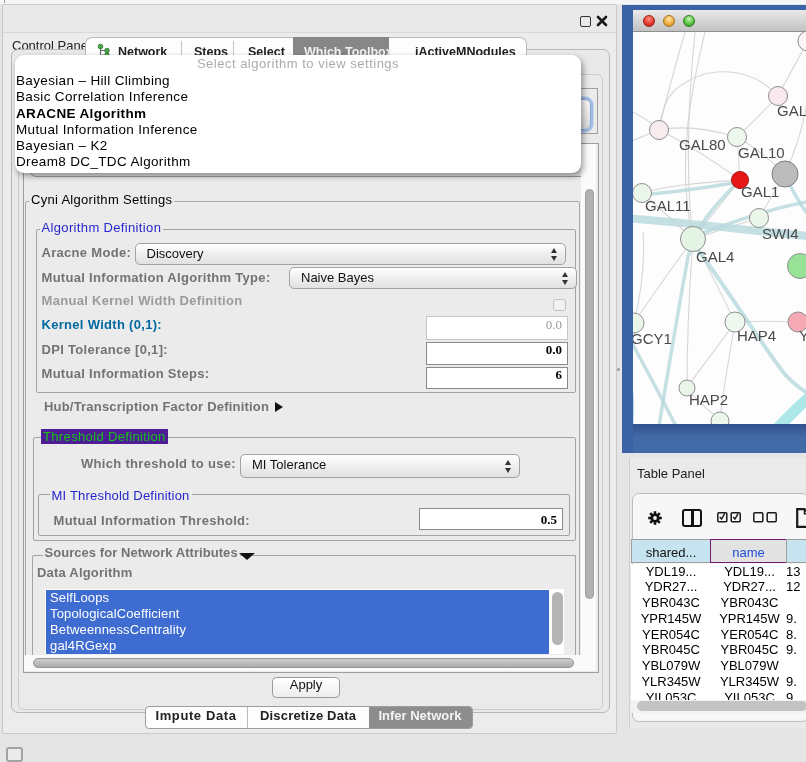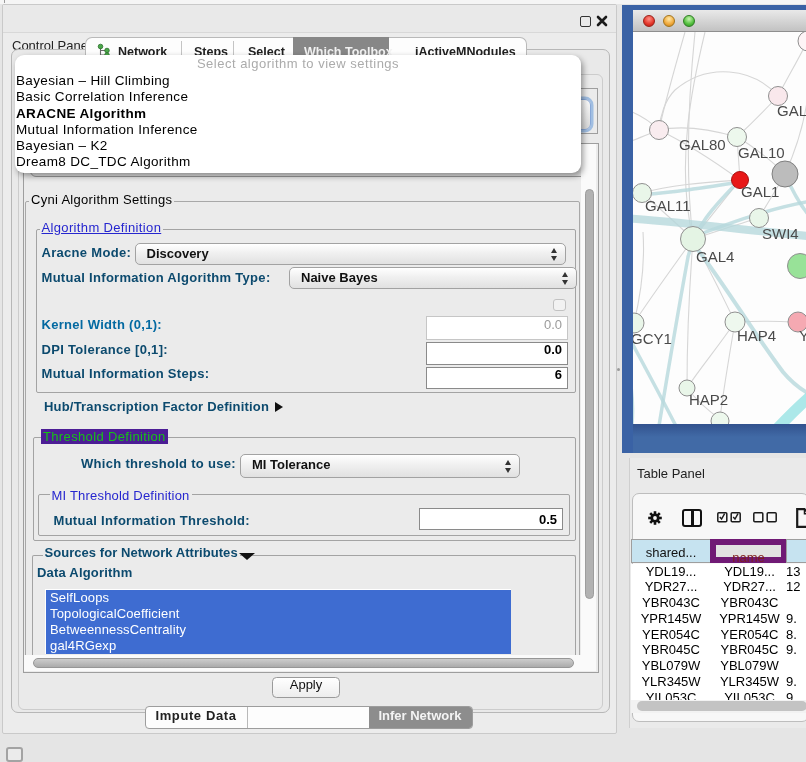--- a/index.html
+++ b/index.html
@@ -1,26 +1,26 @@
 <!DOCTYPE html>
 <html><head>
 <meta charset="utf-8">
 <style>
   html,body{margin:0;padding:0;}
   body{width:806px;height:762px;overflow:hidden;font-family:"Liberation Sans",sans-serif;background:#e5e5e5;-webkit-font-smoothing:antialiased;}
   .abs{position:absolute;}
   #stage{position:relative;width:806px;height:762px;background:#e5e5e5;overflow:hidden;}
-  .b13{font-size:13px;font-weight:bold;color:#0c4a6e;letter-spacing:0.3px;}
+  .b13{font-size:13px;font-weight:bold;color:#737373;letter-spacing:0.3px;}
   .gb{border:1px solid #a3a3a3;border-radius:2px;}
   .combo{position:absolute;border:1px solid #a2a2a2;border-radius:5px;background:linear-gradient(#ffffff,#f0f0f0 45%,#e1e1e1);}
-  .combo .ct{position:absolute;left:11px;top:1.5px;font-size:13px;color:#111;font-weight:bold;}
+  .combo .ct{position:absolute;left:11px;top:1.5px;font-size:13px;color:#111;}
   .spin{position:absolute;right:7px;top:50%;width:7px;height:13px;margin-top:-6.5px;}
   .spin:before{content:"";position:absolute;left:0;top:0;border-left:3.5px solid transparent;border-right:3.5px solid transparent;border-bottom:5px solid #333;}
   .spin:after{content:"";position:absolute;left:0;bottom:0;border-left:3.5px solid transparent;border-right:3.5px solid transparent;border-top:5px solid #333;}
-  .tf{position:absolute;background:#fff;font-size:13px;text-align:right;padding-right:5px;box-sizing:border-box;}
+  .tf{position:absolute;background:#fff;font-size:13px;text-align:right;padding-right:5px;box-sizing:border-box;font-family:Liberation Serif, serif;}
   .tab{position:absolute;top:39.5px;font-size:12.5px;font-weight:bold;color:#222;}
 </style>
 </head>
 <body>
 <div id="stage">
 
   <div class="abs" style="left:0;top:0;width:806px;height:4px;background:#f5f5f5;"></div>
   <div class="abs" style="left:4px;top:0;width:1px;height:3px;background:#9a9a9a;"></div>
 
   <div class="abs" style="left:2px;top:4px;width:615px;height:730px;background:#ececec;border:1px solid #c9c9c9;border-radius:2px;box-sizing:border-box;">
@@ -57,33 +57,34 @@
     <div class="tab" style="left:191px;">Steps</div>
     <div class="abs" style="left:230px;top:36px;width:1px;height:18px;background:#c4c4c4;"></div>
     <div class="tab" style="left:245px;">Select</div>
     <div class="tab" style="left:301px;color:#f2f2f2;">Which Toolbox</div>
     <div class="tab" style="left:412px;">jActiveMNodules</div>
 
     <div class="abs gb" style="left:22px;top:195.5px;width:553px;height:462px;border-color:#a8a8a8;"></div>
     <div class="abs" style="left:26px;top:187px;font-size:13px;background:#ebebeb;padding:0 2px;letter-spacing:0.3px;">Cyni Algorithm Settings</div>
 
     <div class="abs gb" style="left:32.5px;top:224px;width:538px;height:162px;"></div>
-    <div class="abs b13" style="left:36.5px;top:215px;color:#2626cf;background:#ebebeb;padding:0 2px;font-weight:normal;letter-spacing:0.35px;text-decoration:underline;">Algorithm Definition</div>
+    <div class="abs b13" style="left:36.5px;top:215px;color:#2626cf;background:#ebebeb;padding:0 2px;font-weight:normal;letter-spacing:0.35px;">Algorithm Definition</div>
 
     <div class="abs b13" style="left:38.5px;top:240px;">Aracne Mode:</div>
     <div class="combo" style="left:131.5px;top:238px;width:431.5px;height:22px;box-sizing:border-box;">
         <span class="ct">Discovery</span>
         <span class="spin"></span>
       </div>
     <div class="abs b13" style="left:38.5px;top:265px;">Mutual Information Algorithm Type:</div>
     <div class="combo" style="left:275px;top:262px;width:288px;height:22px;box-sizing:border-box;margin-left:11px;">
         <span class="ct">Naive Bayes</span>
         <span class="spin"></span>
       </div>
 
+    <div class="abs b13" style="left:38.5px;top:288px;color:#9b9b9b;">Manual Kernel Width Definition</div>
     <div class="abs" style="left:549.5px;top:294px;width:11.5px;height:10px;border:1px solid #c2c2c2;border-radius:3px;background:#f2f2f2;"></div>
 
     <div class="abs b13" style="left:38.5px;top:312px;color:#0369a1;">Kernel Width (0,1):</div>
     <div class="tf" style="left:422.5px;top:310.5px;width:142.5px;height:24px;border:1px solid #c6c6c6;color:#9b9b9b;line-height:14px;padding-top:1px;">0.0</div>
 
     <div class="abs b13" style="left:38.5px;top:336.5px;">DPI Tolerance [0,1]:</div>
     <div class="tf" style="left:422.5px;top:336.5px;width:142.5px;height:23px;border:1px solid #8a8a8a;color:#000;line-height:13px;font-weight:bold;">0.0</div>
 
     <div class="abs b13" style="left:38.5px;top:360.5px;">Mutual Information Steps:</div>
     <div class="tf" style="left:422.5px;top:361.5px;width:142.5px;height:22px;border:1px solid #8a8a8a;color:#000;line-height:13px;font-weight:bold;">6</div>
@@ -104,37 +105,38 @@
     <div class="abs b13" style="left:46.5px;top:482.5px;color:#2626cf;background:#ebebeb;padding:0 2px;font-weight:normal;letter-spacing:0.2px;">MI Threshold Definition</div>
     <div class="abs b13" style="left:50.5px;top:507.5px;">Mutual Information Threshold:</div>
     <div class="tf" style="left:416px;top:503px;width:144px;height:22px;border:1px solid #8a8a8a;color:#000;line-height:14px;padding-top:3.5px;font-weight:bold;">0.5</div>
 
     <div class="abs gb" style="left:29px;top:550px;width:542px;height:112px;border-bottom:none;"></div>
     <div class="abs b13" style="left:39.5px;top:540px;background:#ebebeb;padding:0 2px;letter-spacing:0.05px;">Sources for Network Attributes</div>
     <div class="abs" style="left:235.5px;top:548px;width:0;height:0;border-left:8px solid transparent;border-right:8px solid transparent;border-top:7.5px solid #111;"></div>
 
     <div class="abs b13" style="left:34px;top:560px;letter-spacing:0.2px;">Data Algorithm</div>
 
-    <div class="abs" style="left:42px;top:584px;width:466px;height:65px;background:#fff;overflow:hidden;">
+    <div class="abs" style="left:42px;top:584px;width:519px;height:65px;background:#fff;overflow:hidden;">
       <div style="position:absolute;left:1px;top:1px;width:503px;height:75px;background:#3e6cd1;"></div>
       <div style="position:absolute;left:5px;top:0.5px;font-size:13px;color:#fff;line-height:16.3px;letter-spacing:0.15px;">SelfLoops<br>TopologicalCoefficient<br>BetweennessCentrality<br>gal4RGexp</div>
       <div style="position:absolute;left:507px;top:2.5px;width:11px;height:53px;border-radius:5.5px;background:#b4b4b4;"></div>
     </div>
 
     <div class="abs" style="left:21px;top:649.5px;width:572px;height:16px;background:#fafafa;"></div>
     <div class="abs" style="left:29.5px;top:652.5px;width:541px;height:10px;border-radius:5.5px;background:linear-gradient(#cdcdcd,#ababab);border:1px solid #969696;box-sizing:border-box;"></div>
 
     <div class="abs" style="left:578px;top:139px;width:15px;height:526px;background:#fafafa;"></div>
     <div class="abs" style="left:582px;top:184px;width:9px;height:410px;border-radius:4.5px;background:#b2b2b2;border:1px solid #9d9d9d;box-sizing:border-box;"></div>
 
     <div class="abs" style="left:269px;top:672px;width:66px;height:19px;border:1px solid #9a9a9a;border-radius:4.5px;background:linear-gradient(#ffffff,#ededed);text-align:center;font-size:13px;line-height:14px;color:#111;">Apply</div>
 
     <div class="abs" style="left:141.5px;top:701px;width:328px;height:23px;border:1px solid #9d9d9d;border-radius:4px;background:#fdfdfd;box-sizing:border-box;overflow:hidden;font-weight:bold;font-size:13px;">
       <div style="position:absolute;left:0;top:0;width:101px;height:23px;text-align:center;line-height:17.5px;color:#222;letter-spacing:0.6px;">Impute Data</div>
       <div style="position:absolute;left:101px;top:0;width:1px;height:23px;background:#b9b9b9;"></div>
+      <div style="position:absolute;left:102px;top:0;width:121px;height:23px;text-align:center;line-height:17.5px;color:#222;letter-spacing:0.2px;">Discretize Data</div>
       <div style="position:absolute;left:223px;top:0;width:103px;height:23px;background:#8d8d8d;text-align:center;line-height:17.5px;color:#f4f4f4;letter-spacing:0;">Infer Network</div>
     </div>
 
     <div class="abs" style="left:12px;top:50px;width:566px;height:118px;background:#ffffff;border-radius:9px;box-shadow:2px 3px 6px rgba(0,0,0,0.4);z-index:30;">
       <div style="position:absolute;left:0;top:0.5px;width:100%;text-align:center;font-size:13px;color:#ababab;letter-spacing:0.5px;">Select algorithm to view settings</div>
       <div style="position:absolute;left:1px;top:18px;font-size:13.5px;color:#000;line-height:16.3px;letter-spacing:0.35px;">Bayesian – Hill Climbing<br>Basic Correlation Inference<br><b>ARACNE Algorithm</b><br>Mutual Information Inference<br>Bayesian – K2<br>Dream8 DC_TDC Algorithm</div>
     </div>
   </div>
 
   <div class="abs" style="left:617px;top:368px;width:3px;height:3px;border-radius:50%;background:#9a9a9a;"></div>
@@ -252,21 +254,21 @@
     <svg class="abs" style="left:123px;top:54px;" width="25" height="11" viewBox="0 0 25 11">
         <rect x="0.8" y="0.8" width="9" height="9" fill="none" stroke="#1a1a1a" stroke-width="1.5" rx="1"></rect>
         <rect x="14.2" y="0.8" width="9" height="9" fill="none" stroke="#1a1a1a" stroke-width="1.5" rx="1"></rect>
       </svg>
     <svg class="abs" style="left:166px;top:50px;" width="14" height="20" viewBox="0 0 14 20">
         <path d="M1.2 1.2 L8.5 1.2 L13 5.7 L13 18.8 L1.2 18.8 Z" fill="none" stroke="#1a1a1a" stroke-width="2.2"></path>
         <path d="M8.5 1.2 L8.5 5.7 L13 5.7" fill="none" stroke="#1a1a1a" stroke-width="1.5"></path>
       </svg>
 
     <div class="abs" style="left:1px;top:81px;width:80px;height:24px;background:#c6e3f0;border:1px solid #9e9e9e;box-sizing:border-box;text-align:center;font-size:13px;line-height:26px;color:#111;">shared...</div>
-    <div class="abs" style="left:80px;top:81px;width:77px;height:24px;background:#e2e2e2;border:6px solid #701a75;box-sizing:border-box;text-align:center;font-size:13px;line-height:26px;color:#7f1d1d;">name</div>
+    <div class="abs" style="left:80px;top:81px;width:77px;height:24px;background:#e2e2e2;border:1px solid #701a75;box-sizing:border-box;text-align:center;font-size:13px;line-height:26px;color:#1d4ed8;">name</div>
     <div class="abs" style="left:156px;top:81px;width:22px;height:24px;background:#c6e3f0;border:1px solid #9e9e9e;box-sizing:border-box;"></div>
 
     <div class="abs" style="left:1px;top:105.5px;width:176px;height:136.5px;background:#fff;overflow:hidden;font-size:13px;color:#000;">
       <div style="position:absolute;left:0;top:0;width:80px;text-align:center;line-height:15.8px;">YDL19...<br>YDR27...<br>YBR043C<br>YPR145W<br>YER054C<br>YBR045C<br>YBL079W<br>YLR345W<br>YIL053C</div>
       <div style="position:absolute;left:80px;top:0;width:77px;text-align:center;line-height:15.8px;">YDL19...<br>YDR27...<br>YBR043C<br>YPR145W<br>YER054C<br>YBR045C<br>YBL079W<br>YLR345W<br>YIL053C</div>
       <div style="position:absolute;left:155px;top:0;width:45px;line-height:15.8px;">13<br>12<br><br>9.<br>8.<br>9.<br><br>9.<br>9.</div>
     </div>
 
     <div class="abs" style="left:1px;top:242px;width:176px;height:13px;background:#f2f2f2;"></div>
     <div class="abs" style="left:7px;top:242.5px;width:170px;height:10px;border-radius:5px;background:#c3c3c3;"></div>

